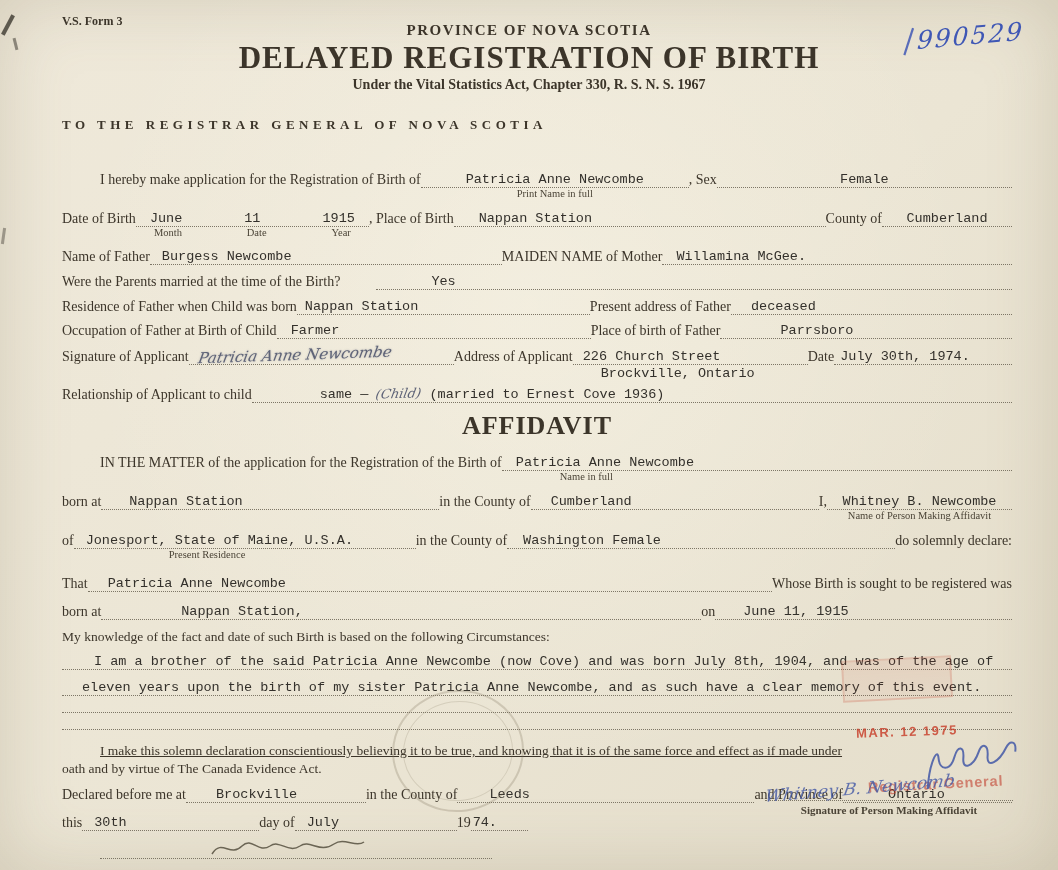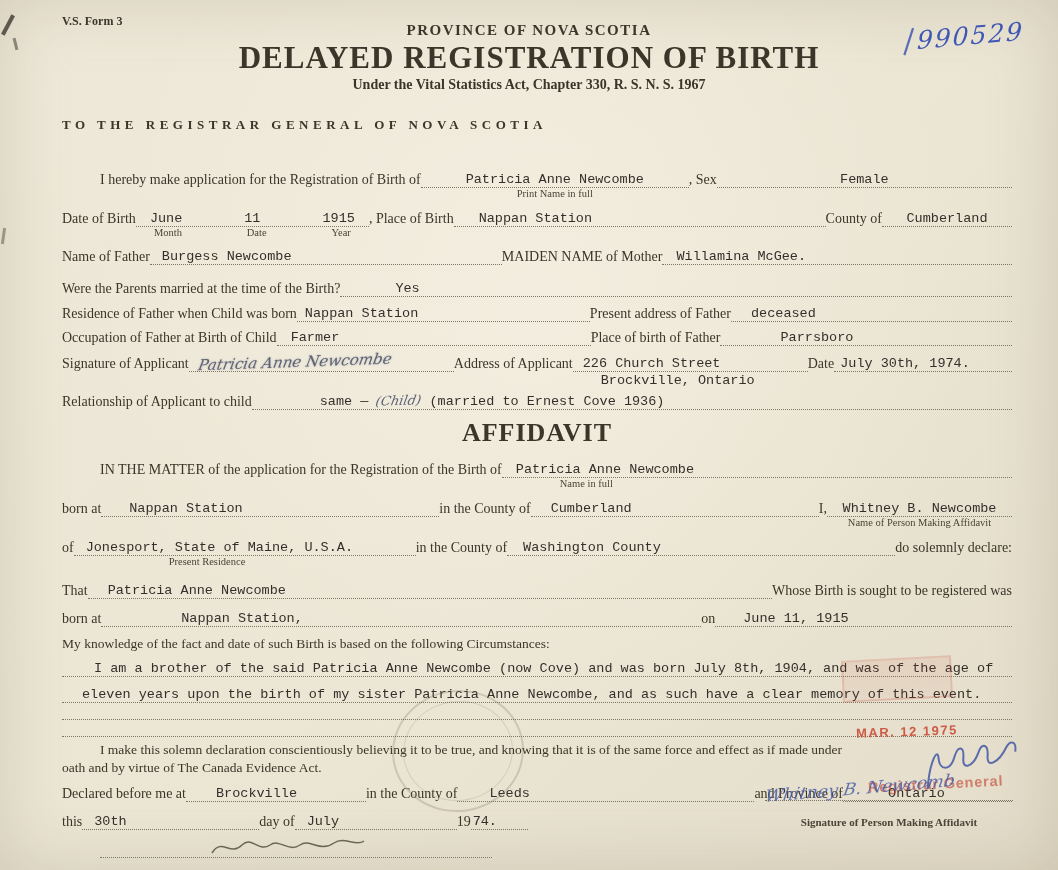--- a/index.html
+++ b/index.html
@@ -37,21 +37,21 @@
   .blankline{border-bottom:1px dotted #7d7666;height:16px;}
   .par{font-size:13.5px;line-height:18px;}
   .sigline{width:392px;margin-left:38px;border-bottom:1px dotted #7d7666;height:22px;position:relative;}
   .seal{position:absolute;left:392px;top:690px;width:128px;height:118px;border:2px solid rgba(125,113,90,.26);border-radius:50%;transform:rotate(-8deg);}
   .seal::before{content:"";position:absolute;inset:9px;border:1.5px solid rgba(125,113,90,.2);border-radius:50%;}
   .stamp-date{position:absolute;left:856px;top:724px;font-family:"Liberation Sans",sans-serif;font-weight:bold;font-size:13px;letter-spacing:1.5px;color:rgba(199,58,38,.8);transform:rotate(-2deg);}
   .stamp-registrar{position:absolute;left:868px;top:776px;font-family:"Liberation Sans",sans-serif;font-weight:bold;font-size:14.5px;letter-spacing:.8px;color:rgba(193,64,46,.6);transform:rotate(-3deg);white-space:nowrap;}
   .stamp-faint{position:absolute;left:842px;top:658px;width:106px;height:38px;border:2px solid rgba(200,75,55,.18);transform:rotate(-3deg);background:linear-gradient(0deg,rgba(200,75,55,.05),rgba(200,75,55,.1));}
   .right-sig-block{position:absolute;left:765px;top:730px;width:248px;}
   .right-sig-line{border-bottom:1px dotted #7d7666;height:70px;position:relative;}
-  .right-sig-note{text-align:center;font-size:11px;font-weight:bold;margin-top:15px;color:#4b4437;}
+  .right-sig-note{text-align:center;font-size:11px;font-weight:bold;margin-top:3px;color:#4b4437;}
   .deponent-hand{position:absolute;left:2px;bottom:2px;font-size:17px;transform:skewX(-14deg) rotate(-5deg);opacity:.85;}
   .big-blue-sig{position:absolute;right:-14px;bottom:12px;transform:rotate(-14deg);}
   .artifact{position:absolute;background:#312d26;opacity:.75;}
   svg{display:block;}
 </style>
 </head>
 <body>
 
 <div class="paper">
 
@@ -116,21 +116,21 @@
       <span class="lbl">Name of Father</span>
       <span class="fill l" style="flex:0 0 340px;padding-left:12px;">
         <span class="typed">Burgess Newcombe</span>
       </span>
       <span class="lbl">MAIDEN NAME of Mother</span>
       <span class="fill l" style="flex:1;padding-left:14px;">
         <span class="typed">Willamina McGee.</span>
       </span>
     </div>
 
-    <div class="fline" style="margin-top:14px;">
+    <div class="fline" style="margin-top:7px;gap:36px;">
       <span class="lbl">Were the Parents married at the time of the Birth?</span>
       <span class="fill l" style="flex:1;padding-left:55px;">
         <span class="typed">Yes</span>
       </span>
     </div>
 
     <div class="fline" style="margin-top:7px;">
       <span class="lbl">Residence of Father when Child was born</span>
       <span class="fill l" style="flex:0 0 285px;padding-left:8px;">
         <span class="typed">Nappan Station</span>
@@ -205,21 +205,21 @@
     </div>
 
     <div class="fline" style="margin-top:21px;">
       <span class="lbl">of</span>
       <span class="fill l" style="flex:0 0 330px;padding-left:12px;">
         <span class="typed">Jonesport, State of Maine, U.S.A.</span>
         <span class="sub" style="text-align:left;padding-left:95px;">Present Residence</span>
       </span>
       <span class="lbl">in the County of</span>
       <span class="fill l" style="flex:1;padding-left:16px;">
-        <span class="typed">Washington County</span>
+        <span class="typed">Washington Female</span>
       </span>
       <span class="lbl">do solemnly declare:</span>
     </div>
 
     <div class="fline" style="margin-top:25px;">
       <span class="lbl">That</span>
       <span class="fill l" style="flex:1;padding-left:20px;">
         <span class="typed">Patricia Anne Newcombe</span>
       </span>
       <span class="lbl">Whose Birth is sought to be registered was</span>
@@ -240,21 +240,21 @@
 
     <div class="stline" style="margin-top:4px;padding-left:32px;">
       <span class="typed">I am a brother of the said Patricia Anne Newcombe (now Cove) and was born July 8th, 1904, and was of the age of</span>
     </div>
     <div class="stline" style="margin-top:6px;padding-left:20px;">
       <span class="typed">eleven years upon the birth of my sister Patricia Anne Newcombe, and as such have a clear memory of this event.</span>
     </div>
     <div class="blankline"></div>
     <div class="blankline"></div>
 
-    <div class="par" style="margin-top:4px;padding-left:38px;">I make this solemn declaration conscientiously believing it to be true, and knowing that it is of the same force and effect as if made under</div>
+    <div class="par" style="margin-top:12px;padding-left:38px;text-decoration:underline;">I make this solemn declaration conscientiously believing it to be true, and knowing that it is of the same force and effect as if made under</div>
     <div class="par">oath and by virtue of The Canada Evidence Act.</div>
 
     <div class="fline" style="margin-top:7px;">
       <span class="lbl">Declared before me at</span>
       <span class="fill l" style="flex:0 0 150px;padding-left:30px;">
         <span class="typed">Brockville</span>
       </span>
       <span class="lbl">in the County of</span>
       <span class="fill l" style="flex:0 0 265px;padding-left:32px;">
         <span class="typed">Leeds</span>

